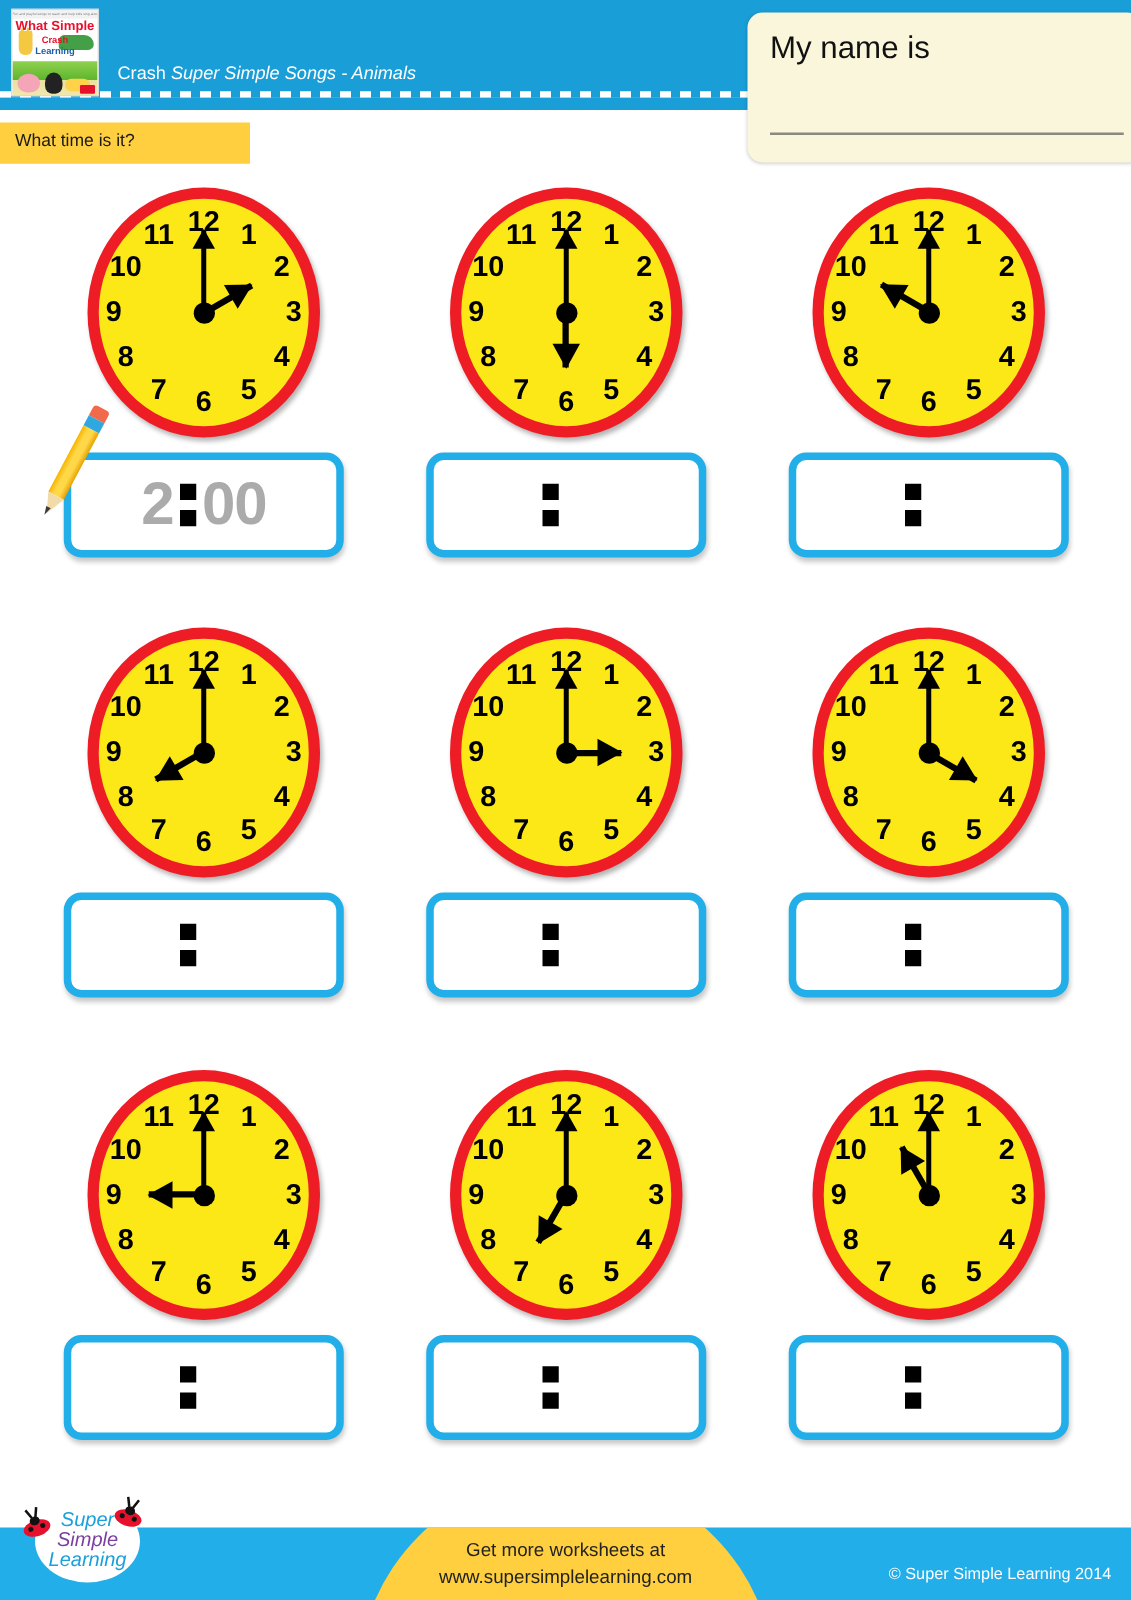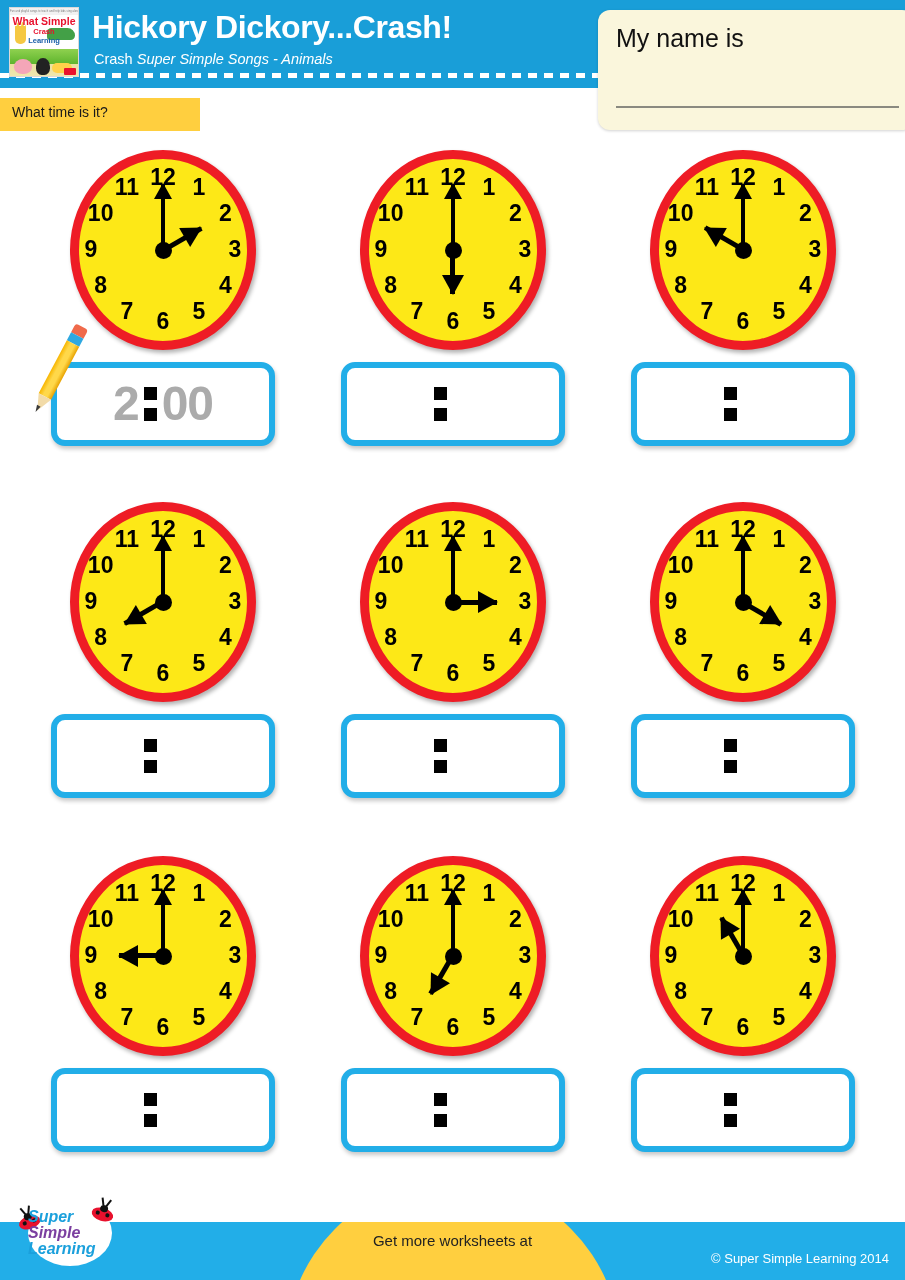--- a/index.html
+++ b/index.html
@@ -185,22 +185,22 @@
     font-size: 13px; color: #ffffff; white-space: nowrap;
   }
   .ssl-logo {
     position: absolute; left: 22px; top: -28px; width: 96px; height: 78px;
   }
   .ssl-oval {
     position: absolute; left: 6px; top: 6px; width: 84px; height: 66px;
     background: #ffffff; border-radius: 50%;
   }
   .ssl-l1, .ssl-l2, .ssl-l3 {
-    position: absolute; width: 84px; left: 6px; text-align: left;
-    font-weight: bold; font-style: italic; line-height: 1;
+    position: absolute; width: 84px; left: 6px; text-align: center;
+    font-weight: normal; font-style: italic; line-height: 1;
   }
   .ssl-l1 { top: 15px; font-size: 16px; color: #1BA0DC; }
   .ssl-l2 { top: 31px; font-size: 16px; color: #7B3FA0; }
   .ssl-l3 { top: 47px; font-size: 16px; color: #1BA0DC; }
   .bug { position: absolute; width: 22px; height: 17px; }
   .bug .shell { position:absolute; left:0; top:4px; width:22px; height:13px; background:#E8112D; border-radius: 50%; }
   .bug .head { position:absolute; left:7px; top:1px; width:8px; height:7px; background:#111; border-radius:50%; }
   .bug .spot { position:absolute; width:3.5px; height:3.5px; background:#111; border-radius:50%; }
   .bug .s1 { left:4px; top:8px; } .bug .s2 { left:14px; top:8px; }
   .bug .ant { position:absolute; width:1.6px; height:8px; background:#111; }
@@ -226,21 +226,20 @@
     <div class="cover-animal ca-croc"></div>
     <div class="cover-animal ca-pig"></div>
     <div class="cover-animal ca-toucan"></div>
     <div class="cover-animal ca-snake"></div>
     <div class="cover-animal ca-logo-sm"></div>
     <div class="cover-title">What Simple</div>
     <div class="cover-sub">Crash</div>
     <div class="cover-sub2">Learning</div>
   </div>
 
-  <div class="title-main">Hickory Dickory...Crash!</div>
   <div class="title-sub"><span>Crash </span><span class="ital">Super Simple Songs - Animals</span></div>
 
   <div class="name-box">
     <div class="name-label">My name is</div>
     <div class="name-rule"></div>
   </div>
 
   <div class="prompt-banner">
     <div class="prompt-text">What time is it?</div>
   </div>
@@ -567,20 +566,21 @@
             <span class="ans-min empty">00</span>
           </div>
         </div>
       </div>
     </div>
 
   <div class="footer">
     <div class="footer-circle"></div>
     <div class="footer-text">
       <div>Get more worksheets at</div>
+      <div>www.supersimplelearning.com</div>
     </div>
     <div class="footer-copy">© Super Simple Learning 2014</div>
   </div>
 
   <div class="ssl-logo" style="position:absolute; left:22px; top:1194px;">
     <div class="ssl-oval"></div>
     <div class="bug bug-left">
       <div class="ant a1"></div>
         <div class="ant a2"></div>
       <div class="shell"></div>

